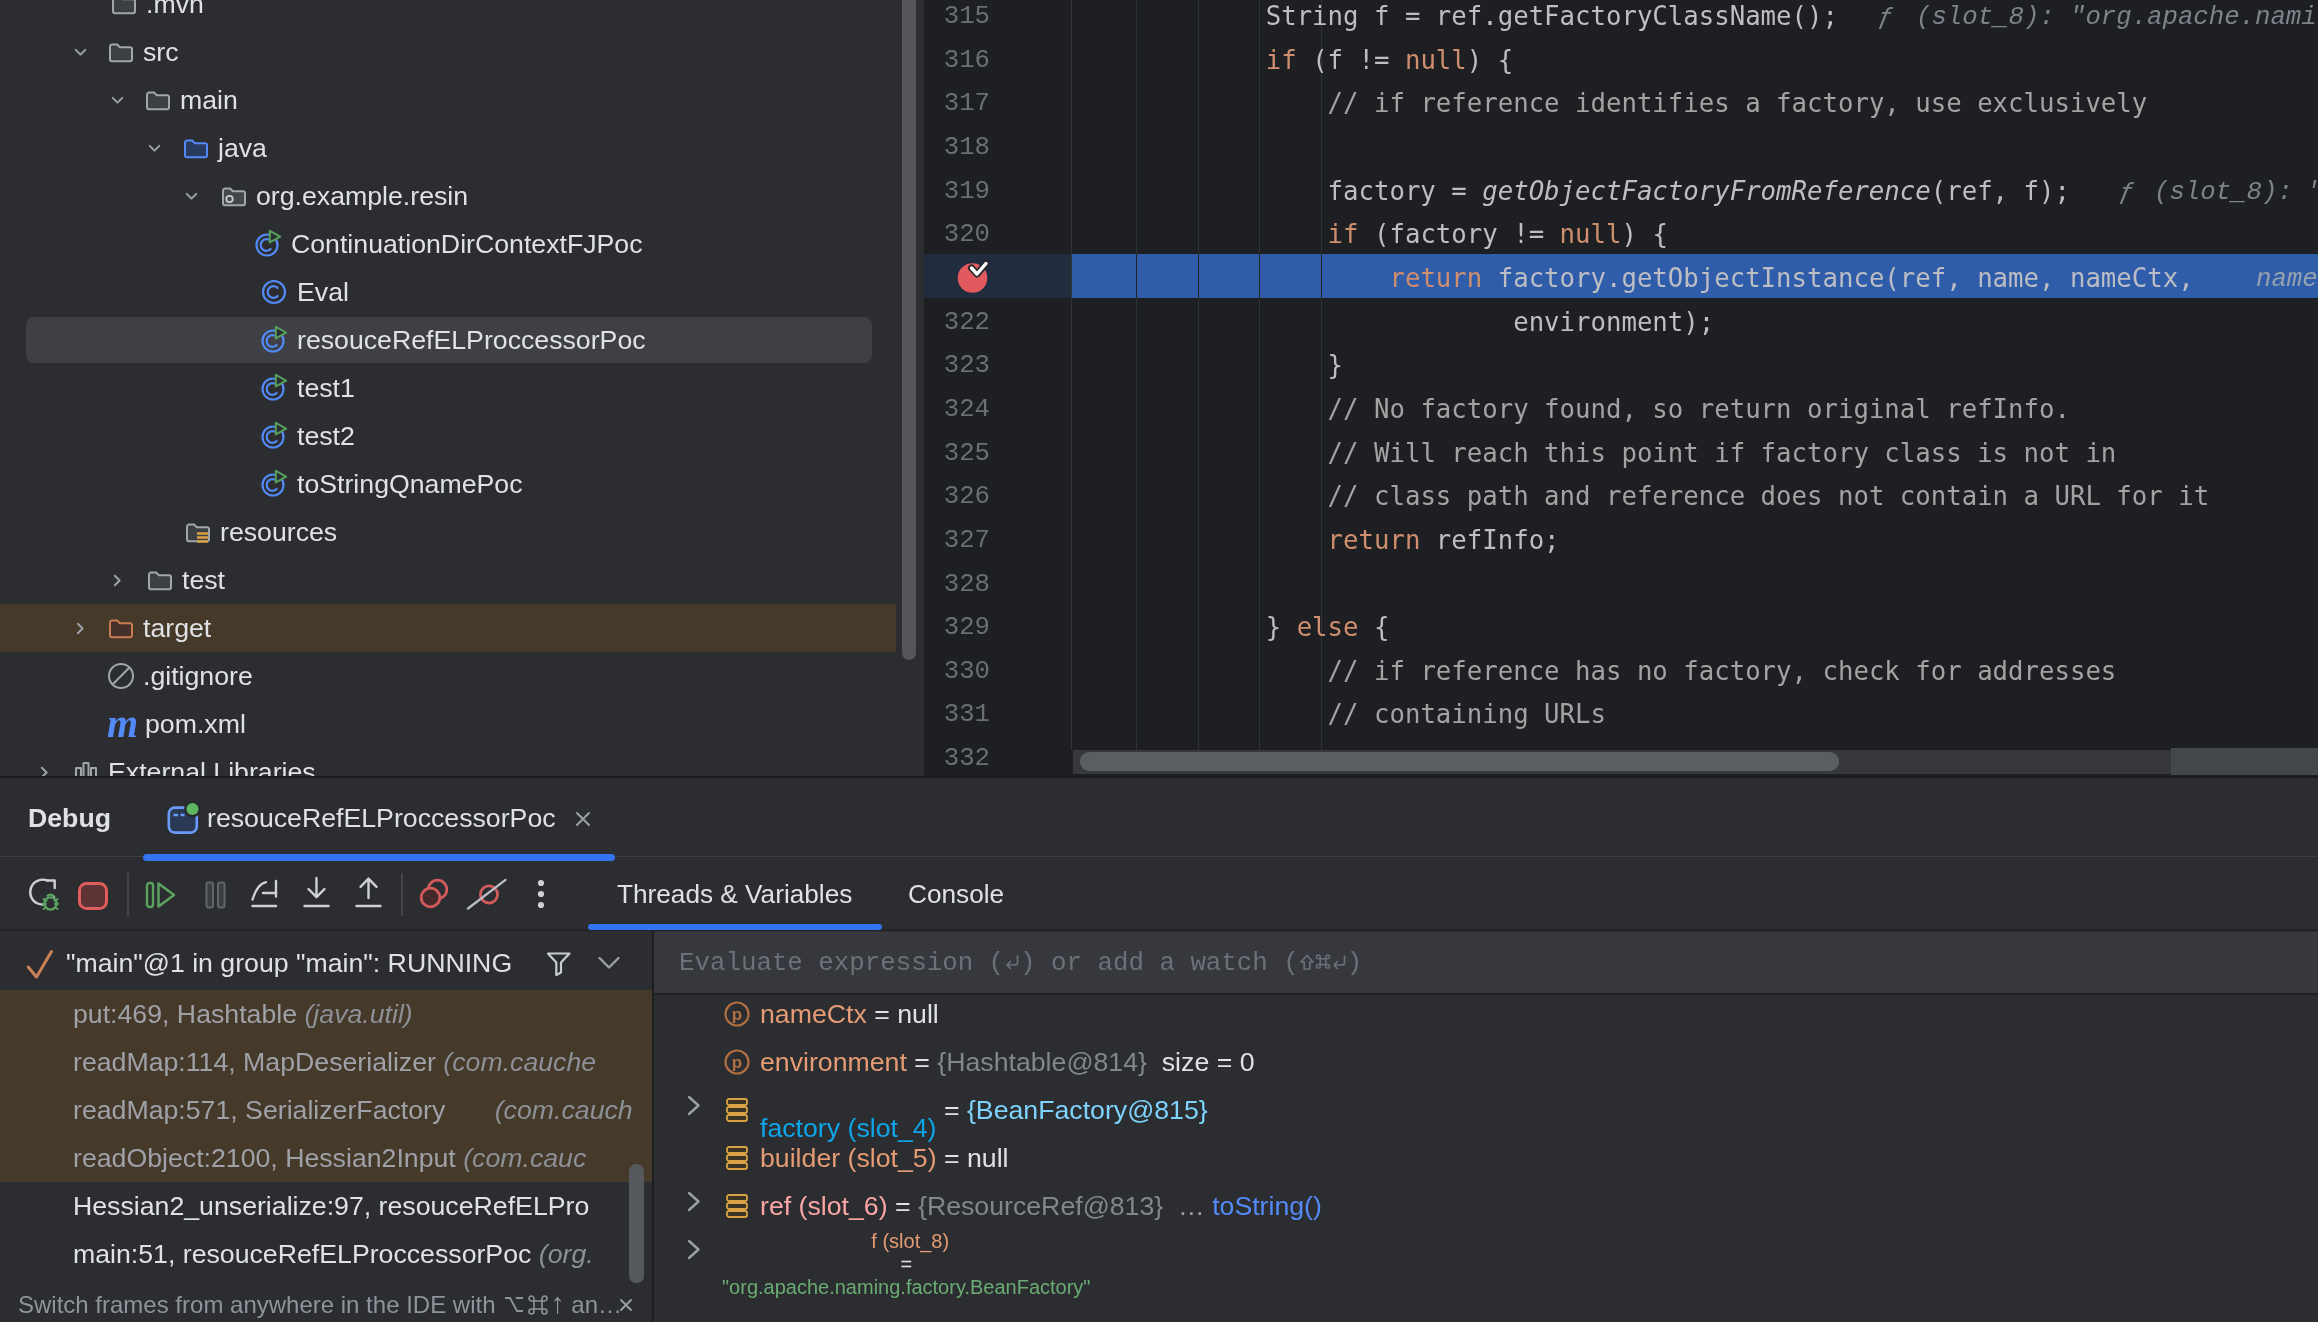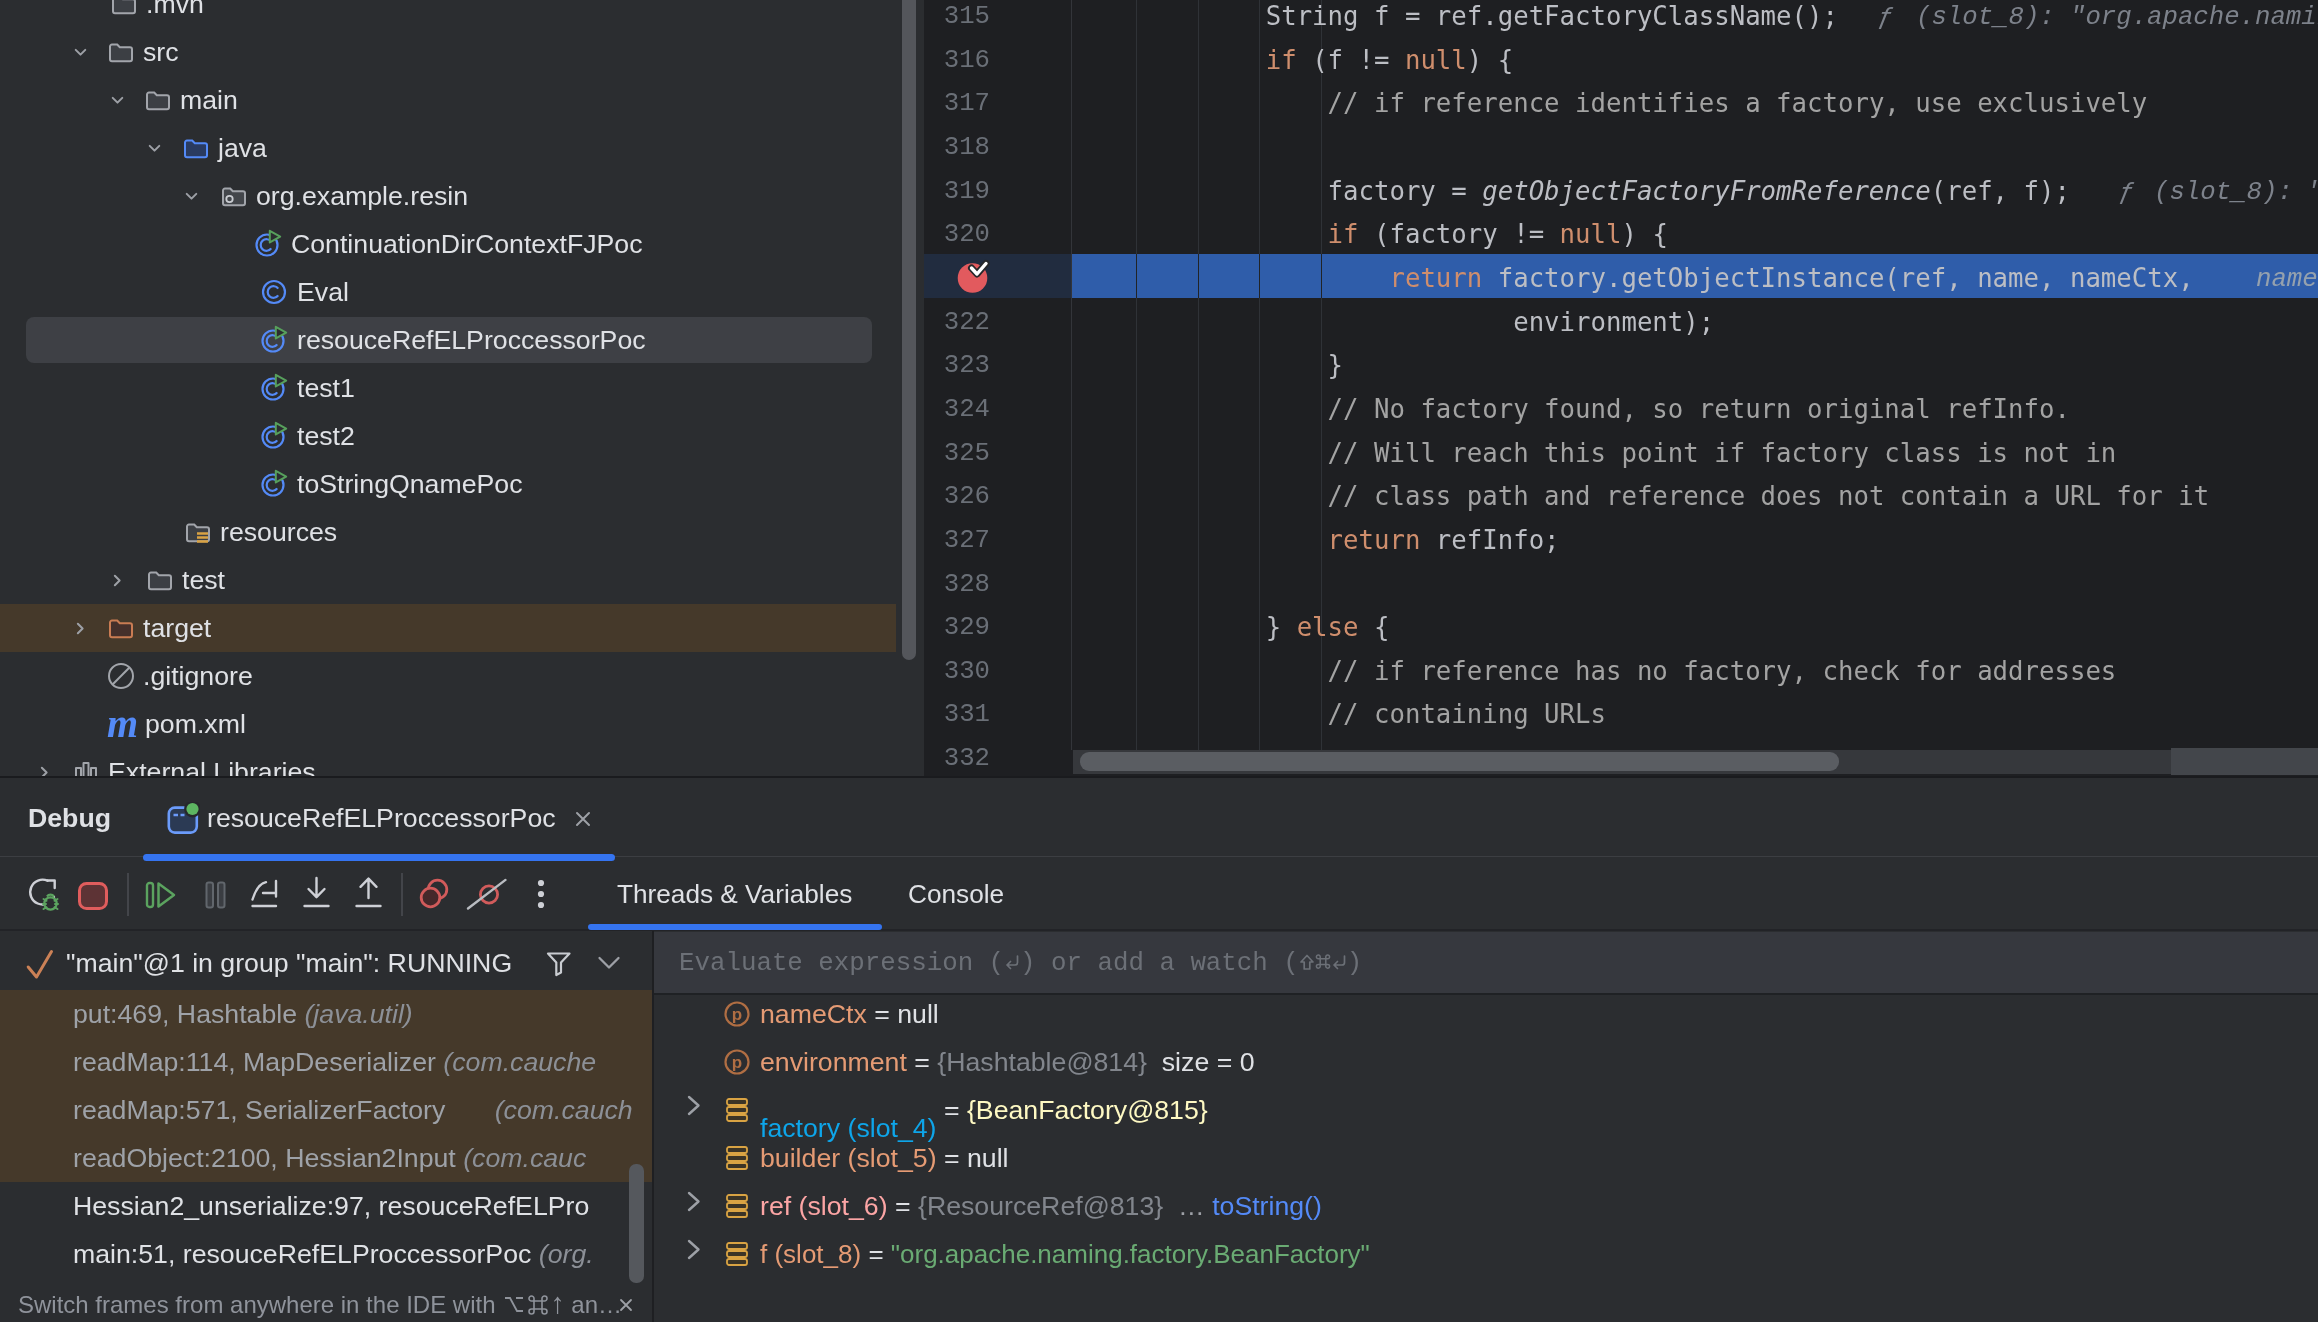--- a/index.html
+++ b/index.html
@@ -386,21 +386,21 @@
     <path d="M4 4 L13.5 12.5 L4 21" fill="none" stroke="#9DA0A6" stroke-width="2.4" stroke-linecap="round" stroke-linejoin="round"></path>
   </svg>
   <div class="row" style="left:722px;top:1086px;height:48px;z-index:4;font-size:26.7px;">
     <svg width="30" height="30" viewBox="0 0 30 30">
       <rect x="5" y="4" width="20" height="6" rx="2" fill="#3B3426" stroke="#D9A343" stroke-width="1.8"></rect>
       <rect x="5" y="12" width="20" height="6" rx="2" fill="#3B3426" stroke="#D9A343" stroke-width="1.8"></rect>
       <rect x="5" y="20" width="20" height="6" rx="2" fill="#3B3426" stroke="#D9A343" stroke-width="1.8"></rect>
     </svg>
     <span class="tlabel" style="color:#0ea5e9;margin-top:36px;">factory (slot_4)</span>
     <span>&nbsp;=&nbsp;</span>
-    <span style="color:#fef9c3;">{BeanFactory@815}</span>
+    <span style="color:#7dd3fc;">{BeanFactory@815}</span>
   </div>
   <div class="row" style="left:722px;top:1134px;height:48px;z-index:4;font-size:26.7px;">
     <svg width="30" height="30" viewBox="0 0 30 30">
       <rect x="5" y="4" width="20" height="6" rx="2" fill="#3B3426" stroke="#D9A343" stroke-width="1.8"></rect>
       <rect x="5" y="12" width="20" height="6" rx="2" fill="#3B3426" stroke="#D9A343" stroke-width="1.8"></rect>
       <rect x="5" y="20" width="20" height="6" rx="2" fill="#3B3426" stroke="#D9A343" stroke-width="1.8"></rect>
     </svg>
     <span class="tlabel" style="color:#E59B74;">builder (slot_5)</span>
     <span>&nbsp;=&nbsp;null</span>
   </div>
@@ -415,21 +415,21 @@
     </svg>
     <span class="tlabel" style="color:#fca5a5;">ref (slot_6)</span>
     <span>&nbsp;=&nbsp;</span>
     <span style="color:#82868D;">{ResourceRef@813}&nbsp;</span>
     <span style="color:#9DA0A6;">&nbsp;…&nbsp;</span>
     <span style="color:#548AF7;">toString()</span>
   </div>
   <svg class="abs" style="left:685px;top:1237px;z-index:4;" width="20" height="25" viewBox="0 0 20 25">
     <path d="M4 4 L13.5 12.5 L4 21" fill="none" stroke="#9DA0A6" stroke-width="2.4" stroke-linecap="round" stroke-linejoin="round"></path>
   </svg>
-  <div class="row" style="left:722px;top:1230px;height:48px;z-index:4;font-size:26px;">
+  <div class="row" style="left:722px;top:1230px;height:48px;z-index:4;font-size:20px;flex-direction:column;">
     <svg width="30" height="30" viewBox="0 0 30 30">
       <rect x="5" y="4" width="20" height="6" rx="2" fill="#3B3426" stroke="#D9A343" stroke-width="1.8"></rect>
       <rect x="5" y="12" width="20" height="6" rx="2" fill="#3B3426" stroke="#D9A343" stroke-width="1.8"></rect>
       <rect x="5" y="20" width="20" height="6" rx="2" fill="#3B3426" stroke="#D9A343" stroke-width="1.8"></rect>
     </svg>
     <span class="tlabel" style="color:#E59B74;">f (slot_8)</span>
     <span>&nbsp;=&nbsp;</span>
     <span style="color:#6AAB73;">"org.apache.naming.factory.BeanFactory"</span>
   </div>
 

